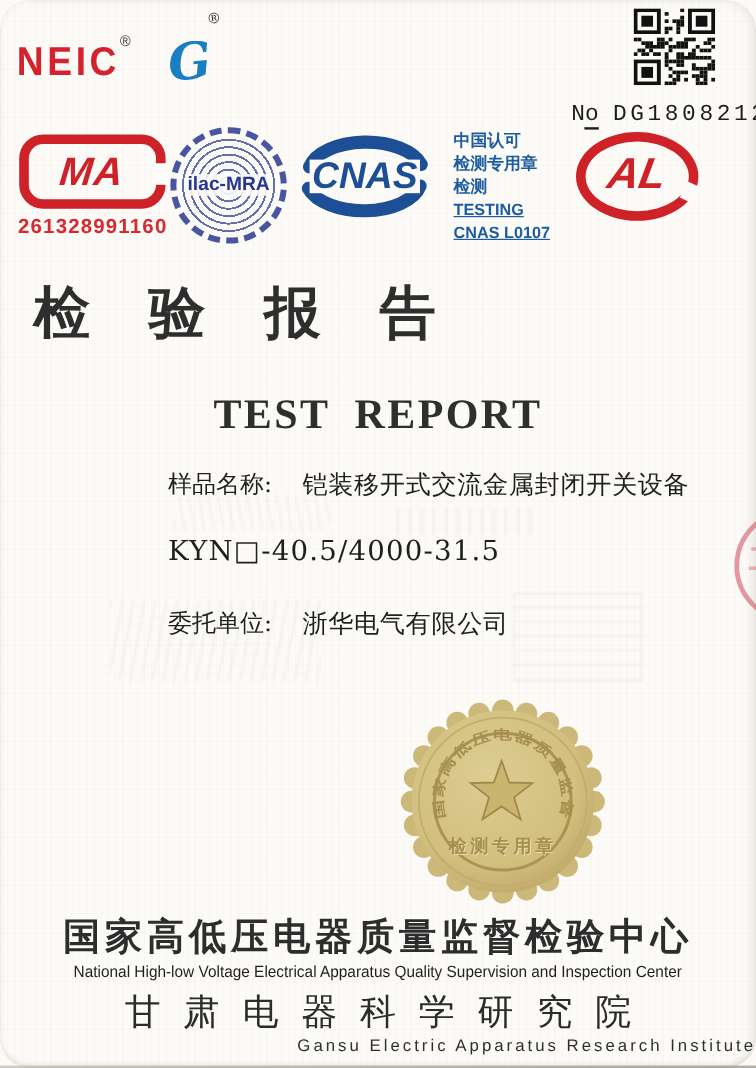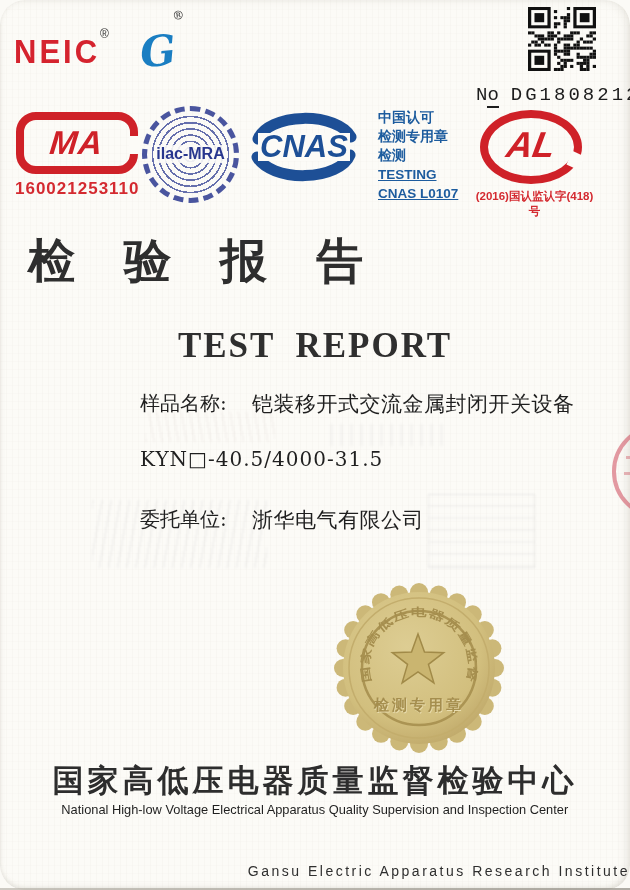--- a/index.html
+++ b/index.html
@@ -59,21 +59,21 @@
   .title-cn{left:0;top:230px;width:100%;text-align:left;font-size:47px;font-weight:700;
             color:#2e2e2e;letter-spacing:18px;text-indent:18px;font-family:"Liberation Sans",sans-serif;padding-left:10px;}
   .title-en{left:0;top:326px;width:100%;text-align:center;font-size:35px;font-weight:700;
             color:#2f2f2f;letter-spacing:2px;word-spacing:10px;font-family:"Liberation Serif",serif;}
 
   
   .field{left:140px;width:460px;position:absolute;display:flex;font-family:"DejaVu Serif",serif;color:#1f1f1f;}
   .field .lab{width:112px;flex:0 0 112px;font-size:20px;}
   .field .val{font-size:21px;letter-spacing:.5px;}
   .f1{top:390px;} .f2{top:447px;} .f3{top:506px;}
-  .f2 .val{font-family:"DejaVu Serif",serif;letter-spacing:1px;font-size:20px;}
+  .f2 .val{font-family:"DejaVu Serif",serif;letter-spacing:1px;font-size:23px;}
 
   
   .seal{left:333px;top:582px;}
 
   
   .red-arc{left:612px;top:424px;width:95px;height:95px;border-radius:50%;
            border:4px solid rgba(201,56,75,.5);filter:blur(.6px);position:absolute;box-sizing:border-box;}
   .red-arc i{position:absolute;left:10px;top:28px;width:8px;height:3px;background:rgba(201,56,75,.35);display:block;}
   .red-arc i+i{top:44px;left:8px;}
 
@@ -237,21 +237,21 @@
         <rect x="55.05" y="60.95" width="3.24" height="3.05" fill="#111"></rect>
         <rect x="58.29" y="60.95" width="3.24" height="3.05" fill="#111"></rect>
       </svg></div>
   <div class="abs no-line">
     <span><span>N</span><span class="lo">o</span></span><span class="val">DG18082124</span>
   </div>
 
   <div class="cma">
     <span class="cma-text">MA</span>
   </div>
-  <div class="abs cma-num">160021253110</div>
+  <div class="abs cma-num">261328991160</div>
 
   <div class="ilac">
     <div class="ilac-ticks"></div>
     <div class="ilac-rings"></div>
     <span class="ilac-label">ilac-MRA</span>
   </div>
 
   <div class="abs cnas-svg">
     <svg width="108" height="80" viewBox="0 0 108 80">
       <path d="M8,32 A48,26 0 0 1 101,30" fill="none" stroke="#1d4f96" stroke-width="11" stroke-linecap="round"></path>
@@ -265,21 +265,20 @@
     <div>中国认可</div>
     <div>检测专用章</div>
     <div>检测</div>
     <div class="en">TESTING</div>
     <div class="en">CNAS L0107</div>
   </div>
 
   <div class="cal">
     <span class="cal-text">AL</span>
   </div>
-  <div class="abs cal-cap">(2016)国认监认字(418)号</div>
 
   <div class="abs title-cn">检 验 报 告</div>
   <div class="abs title-en">TEST REPORT</div>
 
   <div class="field f1">
     <span class="lab">样品名称:</span>
     <span class="val">铠装移开式交流金属封闭开关设备</span>
   </div>
   <div class="field f2">
     <span class="val">KYN□-40.5/4000-31.5</span>
@@ -342,16 +341,17 @@
     </svg>
   </div>
 
   <div class="red-arc">
       <i></i>
       <i></i>
     </div>
 
   <div class="abs foot-cn">国家高低压电器质量监督检验中心</div>
   <div class="abs foot-en"><span>National High-low Voltage Electrical Apparatus Quality Supervision and Inspection Center</span></div>
+  <div class="abs inst-cn">甘肃电器科学研究院</div>
   <div class="abs inst-en">Gansu Electric Apparatus Research Institute</div>
 
   <div class="bottom-edge"></div>
 </div>
 
 </body></html>

